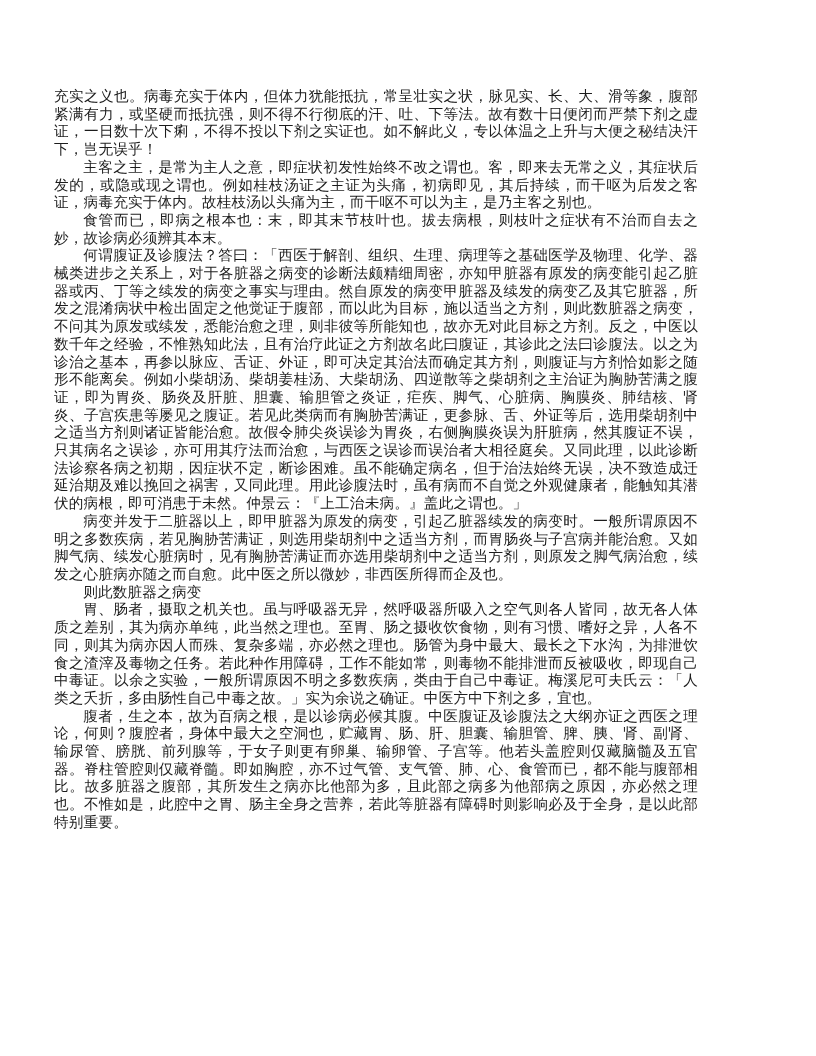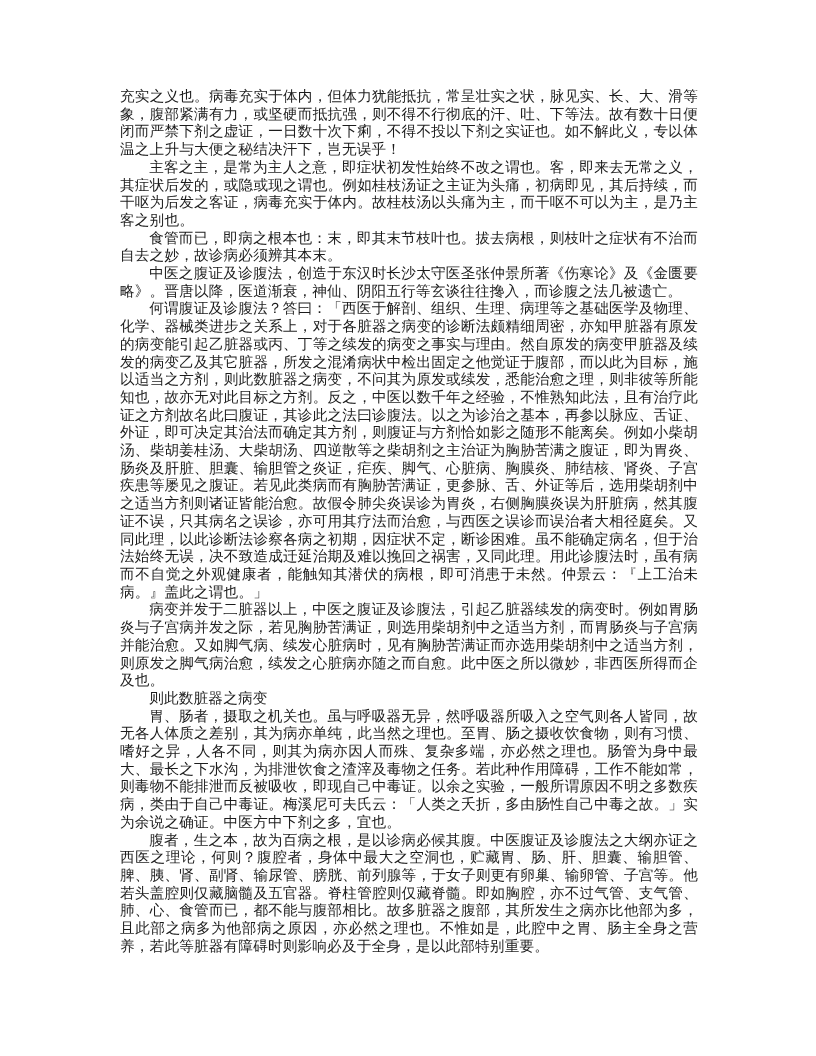--- a/index.html
+++ b/index.html
@@ -11,21 +11,21 @@
     width: 816px;
     height: 1056px;
     overflow: hidden;
     font-family: "Liberation Serif", "DejaVu Serif", serif;
     color: #1c1c1c;
   }
   .page {
     box-sizing: border-box;
     width: 816px;
     height: 1056px;
-    padding: 88px 118px 60px 120px;
+    padding: 88px 118px 60px 54px;
     background: #ffffff;
   }
   .para, .heading {
     margin: 0;
     padding: 0;
     font-size: 14.6px;
     line-height: 17.7px;
     font-weight: normal;
     text-align: justify;
     text-justify: inter-ideograph;
@@ -36,19 +36,18 @@
     text-indent: 2em;
   }
 </style>
 </head>
 <body>
 
 <div class="page">
   <p class="para">充实之义也。病毒充实于体内，但体力犹能抵抗，常呈壮实之状，脉见实、长、大、滑等象，腹部紧满有力，或坚硬而抵抗强，则不得不行彻底的汗、吐、下等法。故有数十日便闭而严禁下剂之虚证，一日数十次下痢，不得不投以下剂之实证也。如不解此义，专以体温之上升与大便之秘结决汗下，岂无误乎！</p>
   <p class="para indent">主客之主，是常为主人之意，即症状初发性始终不改之谓也。客，即来去无常之义，其症状后发的，或隐或现之谓也。例如桂枝汤证之主证为头痛，初病即见，其后持续，而干呕为后发之客证，病毒充实于体内。故桂枝汤以头痛为主，而干呕不可以为主，是乃主客之别也。</p>
   <p class="para indent">食管而已，即病之根本也：末，即其末节枝叶也。拔去病根，则枝叶之症状有不治而自去之妙，故诊病必须辨其本末。</p>
-  <p class="para indent">中医之腹证及诊腹法，创造于东汉时长沙太守医圣张仲景所著《伤寒论》及《金匮要略》。晋唐以降，医道渐衰，神仙、阴阳五行等玄谈往往搀入，而诊腹之法几被遗亡。</p>
   <p class="para indent">何谓腹证及诊腹法？答曰：「西医于解剖、组织、生理、病理等之基础医学及物理、化学、器械类进步之关系上，对于各脏器之病变的诊断法颇精细周密，亦知甲脏器有原发的病变能引起乙脏器或丙、丁等之续发的病变之事实与理由。然自原发的病变甲脏器及续发的病变乙及其它脏器，所发之混淆病状中检出固定之他觉证于腹部，而以此为目标，施以适当之方剂，则此数脏器之病变，不问其为原发或续发，悉能治愈之理，则非彼等所能知也，故亦无对此目标之方剂。反之，中医以数千年之经验，不惟熟知此法，且有治疗此证之方剂故名此曰腹证，其诊此之法曰诊腹法。以之为诊治之基本，再参以脉应、舌证、外证，即可决定其治法而确定其方剂，则腹证与方剂恰如影之随形不能离矣。例如小柴胡汤、柴胡姜桂汤、大柴胡汤、四逆散等之柴胡剂之主治证为胸胁苦满之腹证，即为胃炎、肠炎及肝脏、胆囊、输胆管之炎证，疟疾、脚气、心脏病、胸膜炎、肺结核、肾炎、子宫疾患等屡见之腹证。若见此类病而有胸胁苦满证，更参脉、舌、外证等后，选用柴胡剂中之适当方剂则诸证皆能治愈。故假令肺尖炎误诊为胃炎，右侧胸膜炎误为肝脏病，然其腹证不误，只其病名之误诊，亦可用其疗法而治愈，与西医之误诊而误治者大相径庭矣。又同此理，以此诊断法诊察各病之初期，因症状不定，断诊困难。虽不能确定病名，但于治法始终无误，决不致造成迁延治期及难以挽回之祸害，又同此理。用此诊腹法时，虽有病而不自觉之外观健康者，能触知其潜伏的病根，即可消患于未然。仲景云：『上工治未病。』盖此之谓也。」</p>
-  <p class="para indent">病变并发于二脏器以上，中医之腹证及诊腹法，引起乙脏器续发的病变时。例如胃肠炎与子宫病并发之际，若见胸胁苦满证，则选用柴胡剂中之适当方剂，而胃肠炎与子宫病并能治愈。又如脚气病、续发心脏病时，见有胸胁苦满证而亦选用柴胡剂中之适当方剂，则原发之脚气病治愈，续发之心脏病亦随之而自愈。此中医之所以微妙，非西医所得而企及也。</p>
+  <p class="para indent">病变并发于二脏器以上，即甲脏器为原发的病变，引起乙脏器续发的病变时。一般所谓原因不明之多数疾病，若见胸胁苦满证，则选用柴胡剂中之适当方剂，而胃肠炎与子宫病并能治愈。又如脚气病、续发心脏病时，见有胸胁苦满证而亦选用柴胡剂中之适当方剂，则原发之脚气病治愈，续发之心脏病亦随之而自愈。此中医之所以微妙，非西医所得而企及也。</p>
   <p class="heading indent">则此数脏器之病变</p>
   <p class="para indent">胃、肠者，摄取之机关也。虽与呼吸器无异，然呼吸器所吸入之空气则各人皆同，故无各人体质之差别，其为病亦单纯，此当然之理也。至胃、肠之摄收饮食物，则有习惯、嗜好之异，人各不同，则其为病亦因人而殊、复杂多端，亦必然之理也。肠管为身中最大、最长之下水沟，为排泄饮食之渣滓及毒物之任务。若此种作用障碍，工作不能如常，则毒物不能排泄而反被吸收，即现自己中毒证。以余之实验，一般所谓原因不明之多数疾病，类由于自己中毒证。梅溪尼可夫氏云：「人类之夭折，多由肠性自己中毒之故。」实为余说之确证。中医方中下剂之多，宜也。</p>
   <p class="para indent">腹者，生之本，故为百病之根，是以诊病必候其腹。中医腹证及诊腹法之大纲亦证之西医之理论，何则？腹腔者，身体中最大之空洞也，贮藏胃、肠、肝、胆囊、输胆管、脾、胰、肾、副肾、输尿管、膀胱、前列腺等，于女子则更有卵巢、输卵管、子宫等。他若头盖腔则仅藏脑髓及五官器。脊柱管腔则仅藏脊髓。即如胸腔，亦不过气管、支气管、肺、心、食管而已，都不能与腹部相比。故多脏器之腹部，其所发生之病亦比他部为多，且此部之病多为他部病之原因，亦必然之理也。不惟如是，此腔中之胃、肠主全身之营养，若此等脏器有障碍时则影响必及于全身，是以此部特别重要。</p>
 </div>
 
 </body></html>

